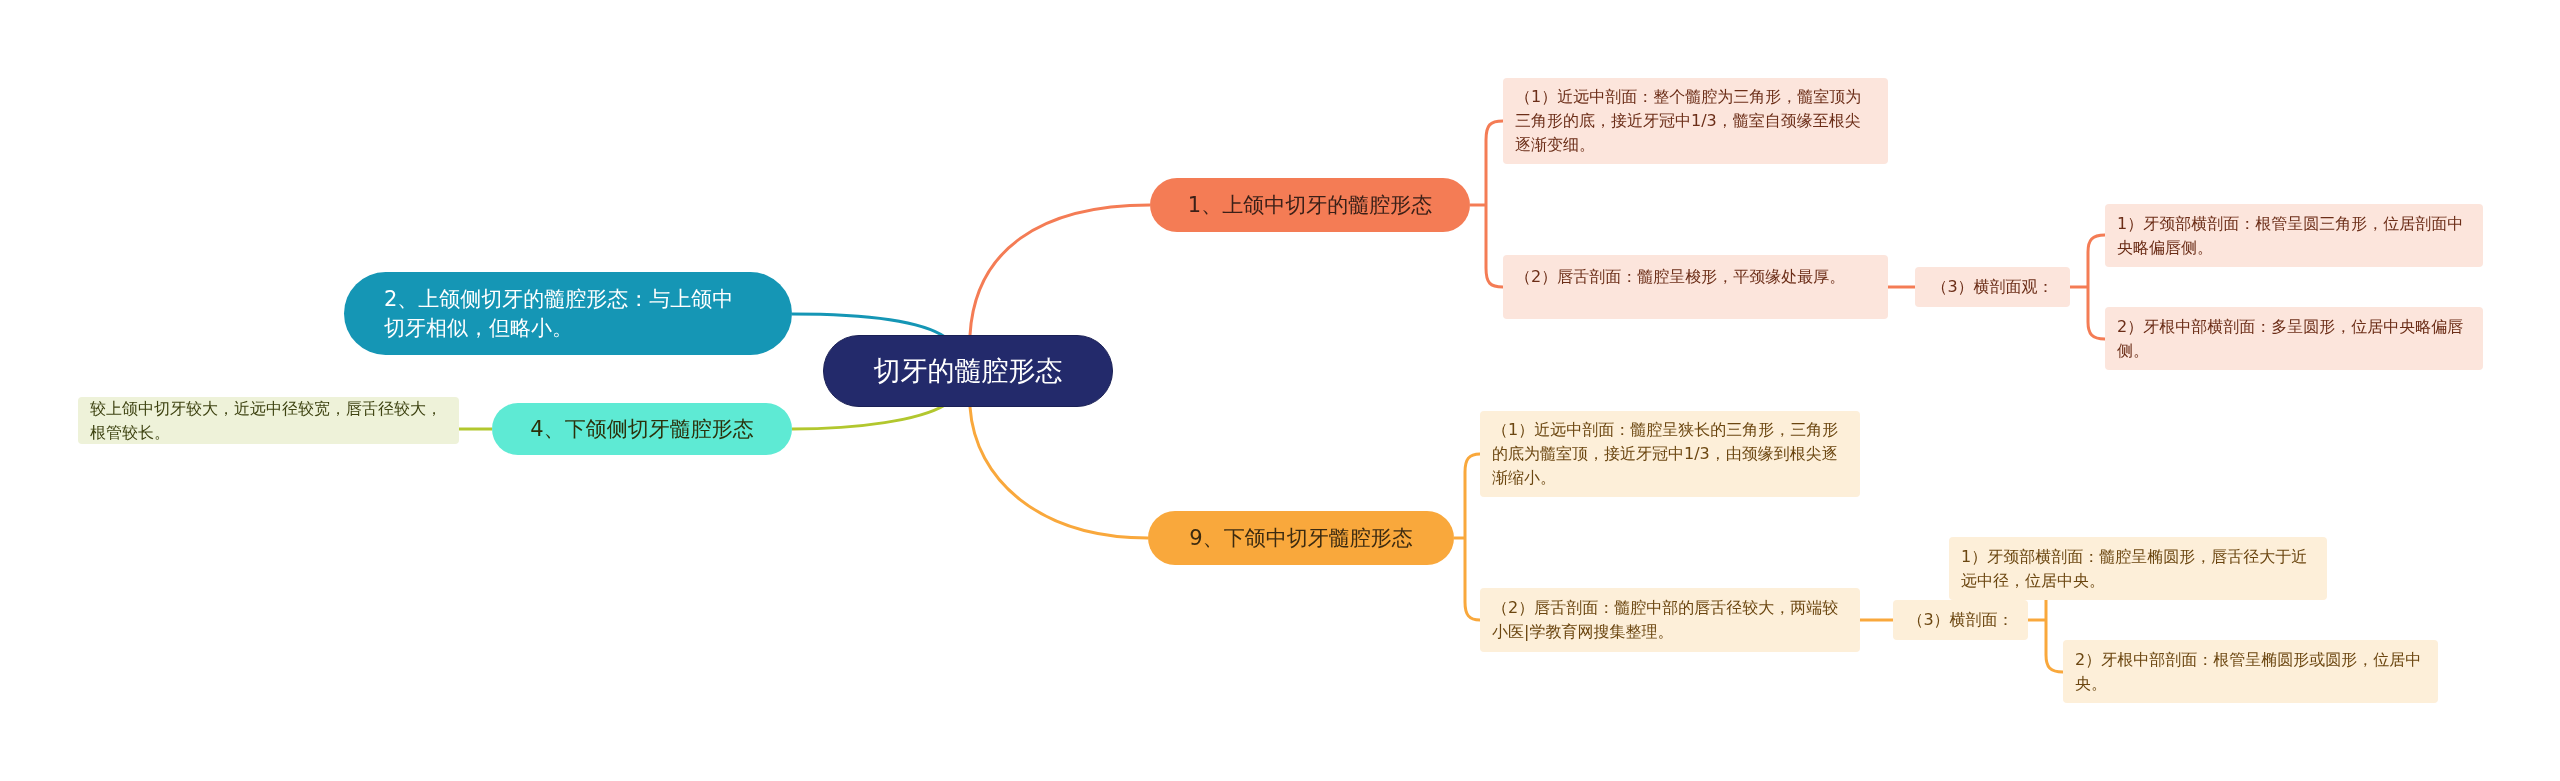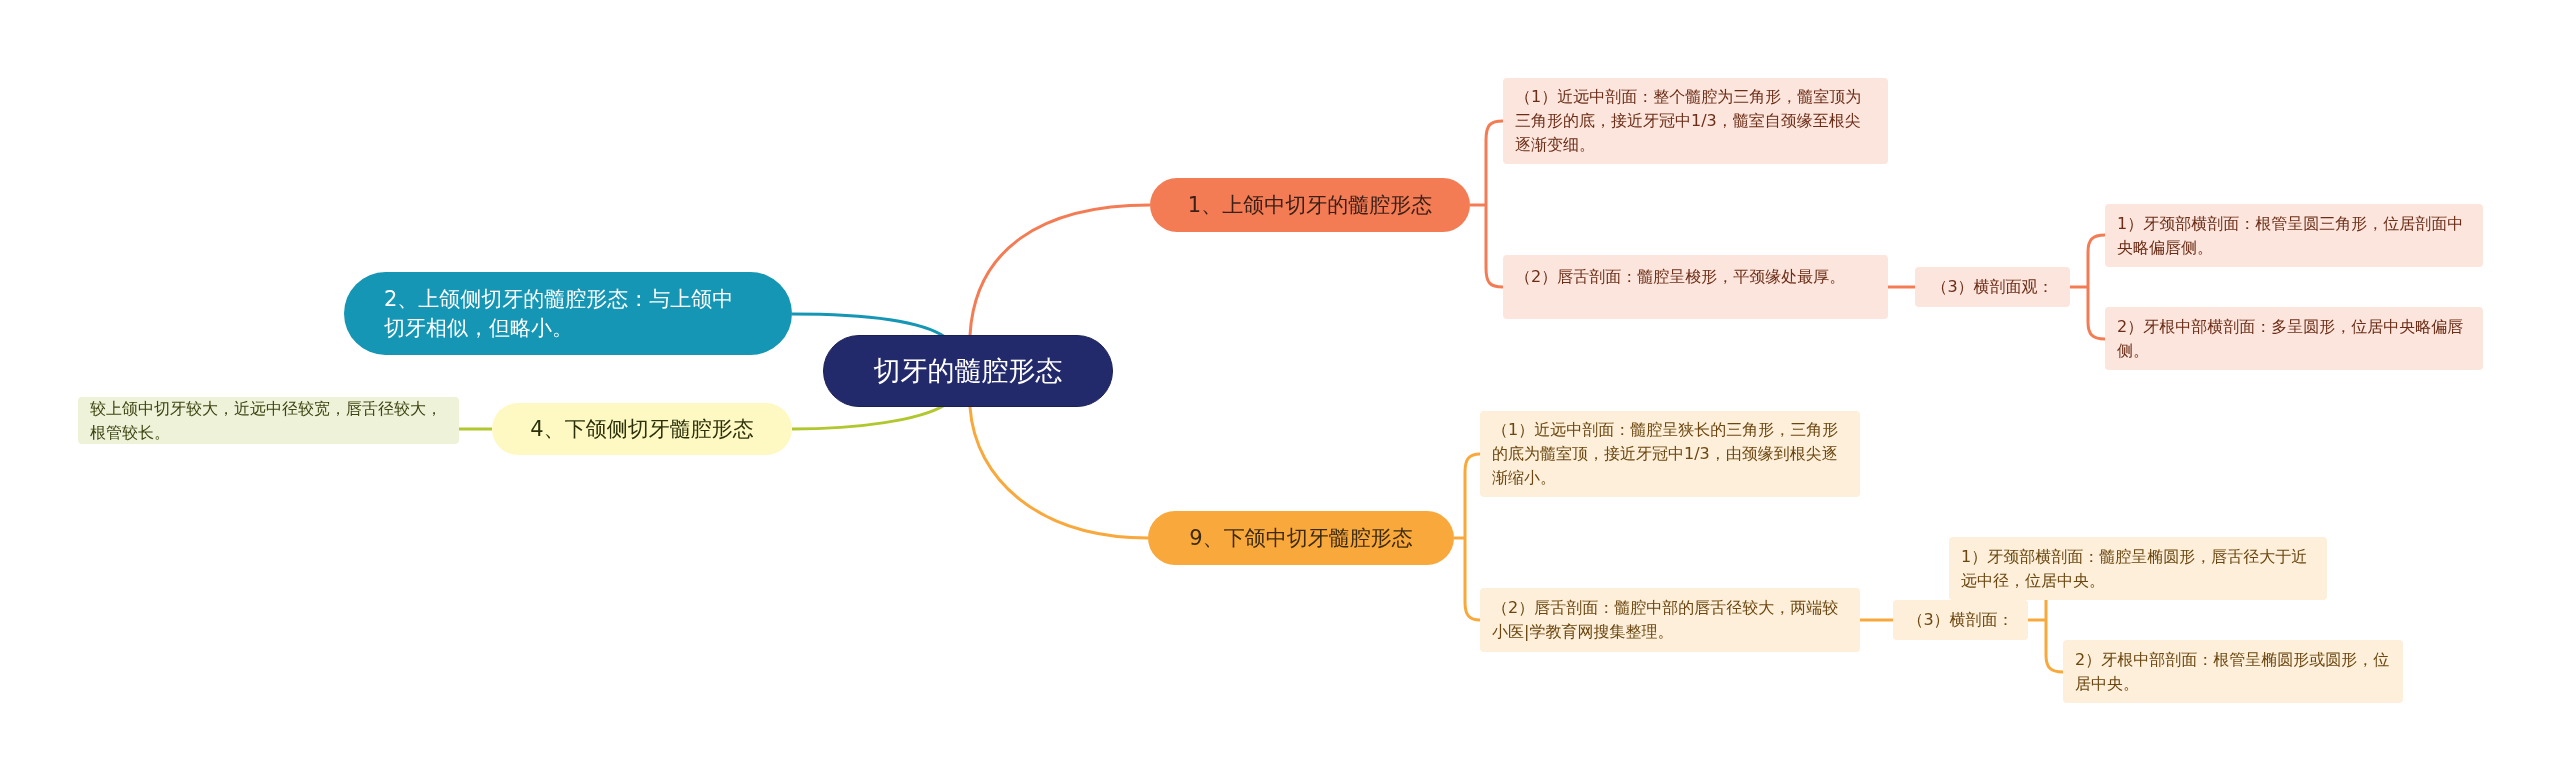--- a/index.html
+++ b/index.html
@@ -7,36 +7,36 @@
          font-family: "DejaVu Sans", "Liberation Sans", sans-serif; }
   svg.links { position: absolute; left: 0; top: 0; width: 2560px; height: 781px; }
   .node { position: absolute; box-sizing: border-box; display: flex; align-items: center; }
   .pill { border-radius: 999px; justify-content: center; text-align: left; }
   .root { left: 823px; top: 335px; width: 290px; height: 72px; background: #232a6b;
           color: #ffffff; font-size: 27px; border: 1px solid #1a2055; }
   .b1 { left: 1150px; top: 178px; width: 320px; height: 54px; background: #f47c55; color: #3b2018; font-size: 21px; }
   .b3 { left: 1148px; top: 511px; width: 306px; height: 54px; background: #f9a83c; color: #3b2a10; font-size: 21px; }
   .b2 { left: 344px; top: 272px; width: 448px; height: 83px; background: #1596b5; color: #ffffff;
         font-size: 21px; text-align: left; justify-content: flex-start; padding: 0 40px; line-height: 29px; }
-  .b4 { left: 492px; top: 403px; width: 300px; height: 52px; background: #fef9c3; color: #2b300a; font-size: 21px; }
+  .b4 { left: 492px; top: 403px; width: 300px; height: 52px; background: #5eead4; color: #2b300a; font-size: 21px; }
   .leaf { border-radius: 4px; font-size: 16px; line-height: 24px; padding: 6px 12px; align-items: center; }
   .leaf span { display: block; }
   .orange-leaf { background: #fce5dc; color: #6b2d17; }
   .amber-leaf { background: #fdefd9; color: #6b4610; }
   .green-leaf { background: #eef2d9; color: #3d4210; }
   .l1a { left: 1503px; top: 78px; width: 385px; height: 86px; }
   .l1b { left: 1503px; top: 255px; width: 385px; height: 64px; align-items: flex-start; padding-top: 10px; }
   .l1c { left: 1915px; top: 267px; width: 155px; height: 40px; justify-content: center; }
   .l1d { left: 2105px; top: 204px; width: 378px; height: 63px; }
   .l1e { left: 2105px; top: 307px; width: 378px; height: 63px; }
   .l3a { left: 1480px; top: 411px; width: 380px; height: 86px; }
   .l3b { left: 1480px; top: 588px; width: 380px; height: 64px; }
   .l3c { left: 1893px; top: 600px; width: 135px; height: 40px; justify-content: center; }
   .l3d { left: 1949px; top: 537px; width: 378px; height: 63px; }
-  .l3e { left: 2063px; top: 640px; width: 340px; height: 63px; }
+  .l3e { left: 2063px; top: 640px; width: 375px; height: 63px; }
   .l4a { left: 78px; top: 397px; width: 381px; height: 47px; }
 </style>
 </head>
 <body>
 
 <svg class="links" viewBox="0 0 2560 781">
 
   <path d="M970 335 C 975 250, 1040 205, 1150 205" stroke="#f47c55" stroke-width="3" fill="none"></path>
 
   <path d="M970 407 C 975 480, 1040 538, 1148 538" stroke="#f9a83c" stroke-width="3" fill="none"></path>

